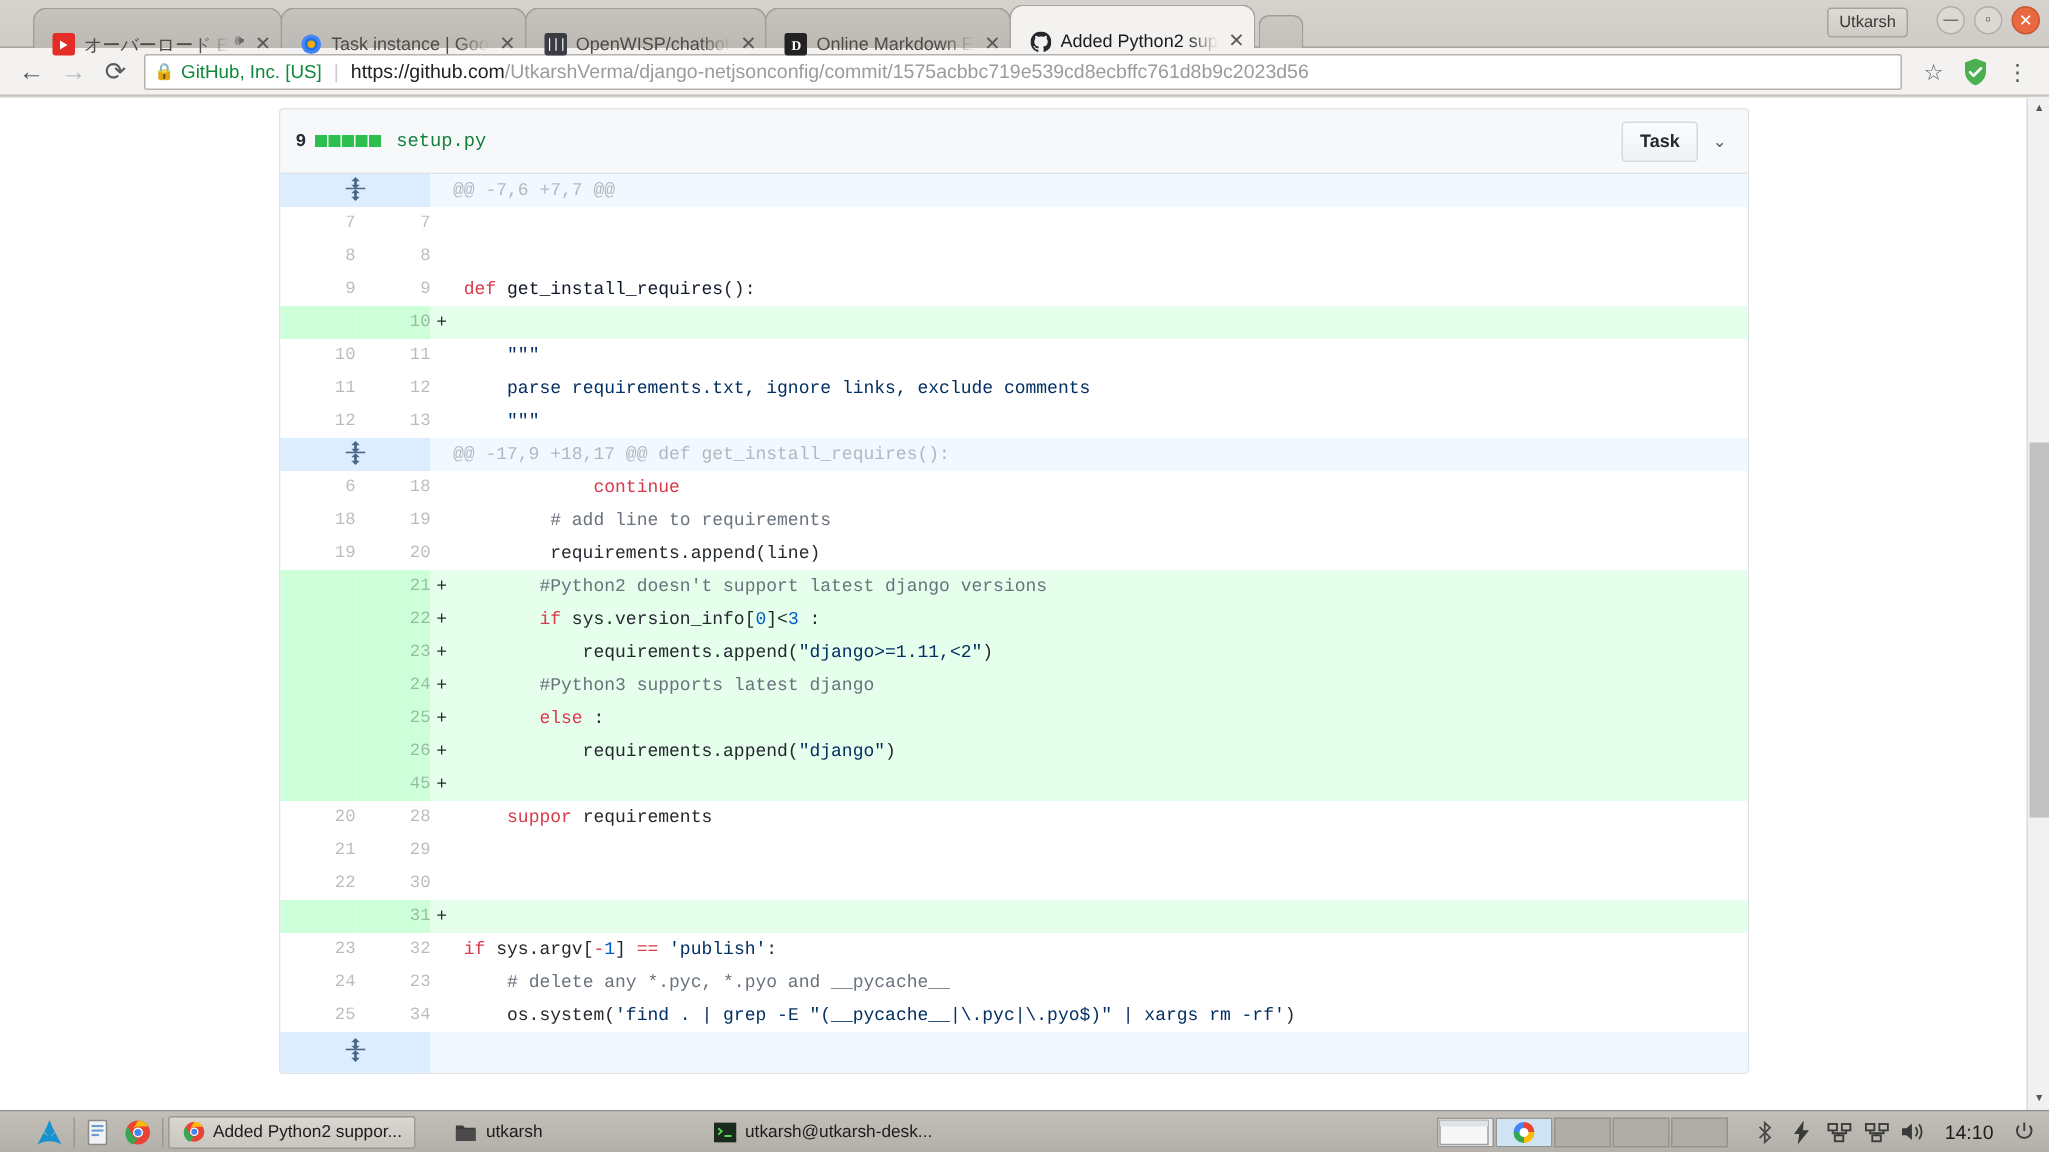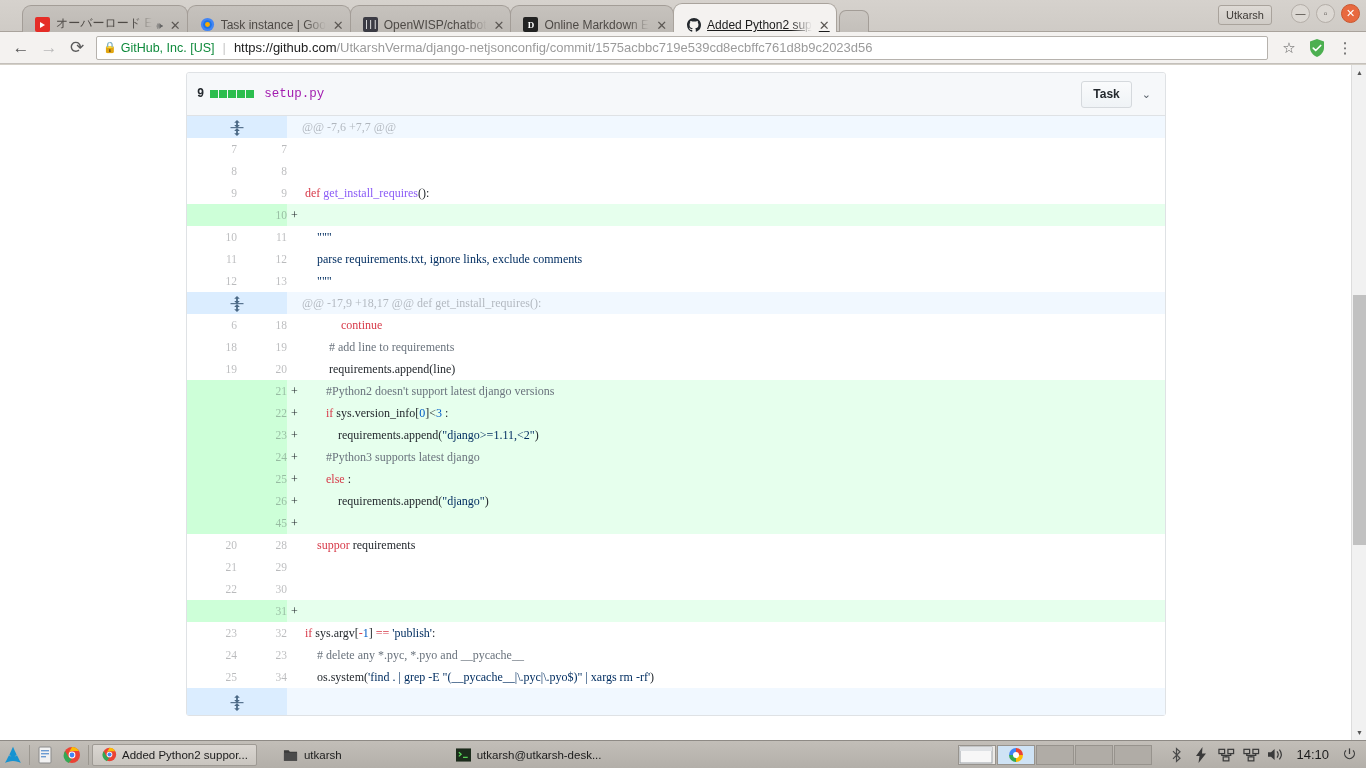--- a/index.html
+++ b/index.html
@@ -14,31 +14,31 @@
   .browser { position: absolute; left: 0; top: 0; width: 1366px; height: 740px; background: #d4d0c8; }
 
   
   .tabstrip {
     position: relative; height: 32px; width: 100%;
     background: linear-gradient(#d6d2cd, #cfcbc6);
     border-bottom: 1px solid #a9a39c;
   }
   .tabs { position: absolute; left: 22px; top: 0; height: 32px; display: flex; align-items: flex-end; }
   .tab {
-    position: relative; height: 27px; display: flex; align-items: flex-end;
+    position: relative; height: 27px; display: flex; align-items: flex-start;
     padding: 16px 6px 0 12px; margin-right: -1px;
     background: linear-gradient(#c6c2bd, #bdb9b4);
     border: 1px solid #a39d97; border-bottom: none;
     border-radius: 9px 9px 0 0;
     transform: skewX(0deg);
     color: #4e4a46; font-size: 12px; white-space: nowrap;
   }
   .tab.active {
     background: #f4f2f0; border-color: #a9a39c; color: #1b1b1b;
-    height: 29px; z-index: 5; text-decoration: underline;
+    height: 29px; z-index: 5;
   }
   .tab .favicon {
     width: 15px; height: 15px; margin-right: 6px; flex: 0 0 15px;
     border-radius: 2px; display: flex; align-items: center; justify-content: center;
     font-size: 9px; color: #fff; overflow: hidden;
   }
   .fav-youtube { background: #e52d27; }
   .fav-youtube::after { content: ""; border-left: 5px solid #fff; border-top: 3px solid transparent; border-bottom: 3px solid transparent; }
   .fav-google { background: transparent; }
   .fav-openwisp { background: #3b3b44; font-family: "Liberation Mono", monospace; font-size: 10px; letter-spacing: -1px; }
@@ -96,33 +96,33 @@
   .diff-wrap { position: absolute; left: 186px; top: 7px; width: 980px; }
   .file-box { border: 1px solid #dfe2e5; border-radius: 3px; background: #fff; }
   .file-header {
     height: 43px; background: #f6f8fa; border-bottom: 1px solid #dfe2e5;
     display: flex; align-items: center; padding: 0 10px; border-radius: 3px 3px 0 0;
   }
   .stat-num { font-family: "Liberation Mono", monospace; font-size: 12px; color: #24292e; font-weight: bold; margin-right: 6px; }
   .stat-blocks { display: flex; gap: 1px; margin-right: 10px; }
   .sb { width: 8px; height: 8px; }
   .sb.add { background: #2cbe4e; }
-  .filename { font-family: "Liberation Mono", monospace; font-size: 12.5px; color: #a21caf; }
+  .filename { font-family: "Liberation Mono", monospace; font-size: 12.5px; color: #15803d; }
   .fh-right { margin-left: auto; display: flex; align-items: center; gap: 10px; }
   .viewbtn {
     height: 27px; padding: 0 11px; border: 1px solid #d5d9dd; border-radius: 3px;
     background: linear-gradient(#fafbfc, #eff3f6);
     font-size: 12px; font-weight: bold; color: #24292e;
     display: flex; align-items: center;
   }
   .caret { font-size: 11px; color: #586069; padding-right: 4px; }
 
   
   table.diff { width: 100%; border-collapse: collapse;
-    font-family: Liberation Serif, serif; font-size: 12px; }
+    font-family: Liberation Mono, monospace; font-size: 12px; }
   table.diff td { padding: 0; height: 22px; line-height: 22px; vertical-align: middle; }
   td.num {
     width: 50px; min-width: 50px; text-align: right; padding-right: 10px;
     color: rgba(27,31,35,.3); font-size: 11.5px; user-select: none;
   }
   td.marker { width: 15px; min-width: 15px; text-align: center; color: #24292e; }
   td.code { white-space: pre; color: #24292e; padding-left: 0; }
 
   tr.hunk td { background: #f1f8ff; color: rgba(27,31,35,.3); height: 22px; }
   tr.hunk td.num { background: #dbedff; text-align: center; padding-right: 0; }
@@ -137,35 +137,35 @@
 
   tr.expand td { background: #f1f8ff; height: 27px; }
   tr.expand td.num { background: #dbedff; text-align: center; padding-right: 0; }
 
   .unfold { display: inline-block; width: 14px; height: 16px; position: relative; vertical-align: middle; }
   .unfold svg { display: block; }
 
   
   .k  { color: #d73a49; }  
   .n  { color: #005cc5; }  
-  .f  { color: #8b5cf6; }  
+  .f  { color: #0f172a; }  
   .s  { color: #032f62; }  
   .c  { color: #6a737d; }  
 
   
   .pagescroll { position: absolute; right: 0; top: 65px; width: 15px; height: 675px; background: #f1f1f1; border-left: 1px solid #dcdcdc; }
   .ps-arrow { width: 15px; height: 15px; display: flex; align-items: center; justify-content: center; font-size: 7px; color: #555; }
   .ps-thumb { position: absolute; left: 1px; width: 13px; background: #c1c1c1; border-radius: 0; }
 
   
   .taskbar {
     position: absolute; left: 0; top: 740px; width: 1366px; height: 28px;
     background: linear-gradient(#c2beb8, #b3afa9);
     border-top: 1px solid #8e8a85;
-    display: flex; align-items: center;
+    display: flex; align-items: center; padding-left: 20px;
   }
   .tb-launcher { display: flex; align-items: center; height: 28px; }
   .launcher-icon { width: 26px; height: 26px; display: flex; align-items: center; justify-content: center; }
   .tb-sep { width: 1px; height: 20px; background: #9b9790; margin: 0 3px; }
   .taskitem {
     height: 22px; display: flex; align-items: center; gap: 5px; padding: 0 8px;
     font-size: 11.5px; color: #1c1c1c; white-space: nowrap; max-width: 230px; overflow: hidden;
   }
   .taskitem.active { background: linear-gradient(#dad6d1,#c9c5bf); border: 1px solid #9e9a94; border-radius: 2px; }
   .ti-ico { width: 16px; height: 16px; flex: 0 0 16px; display: flex; align-items: center; justify-content: center; }

